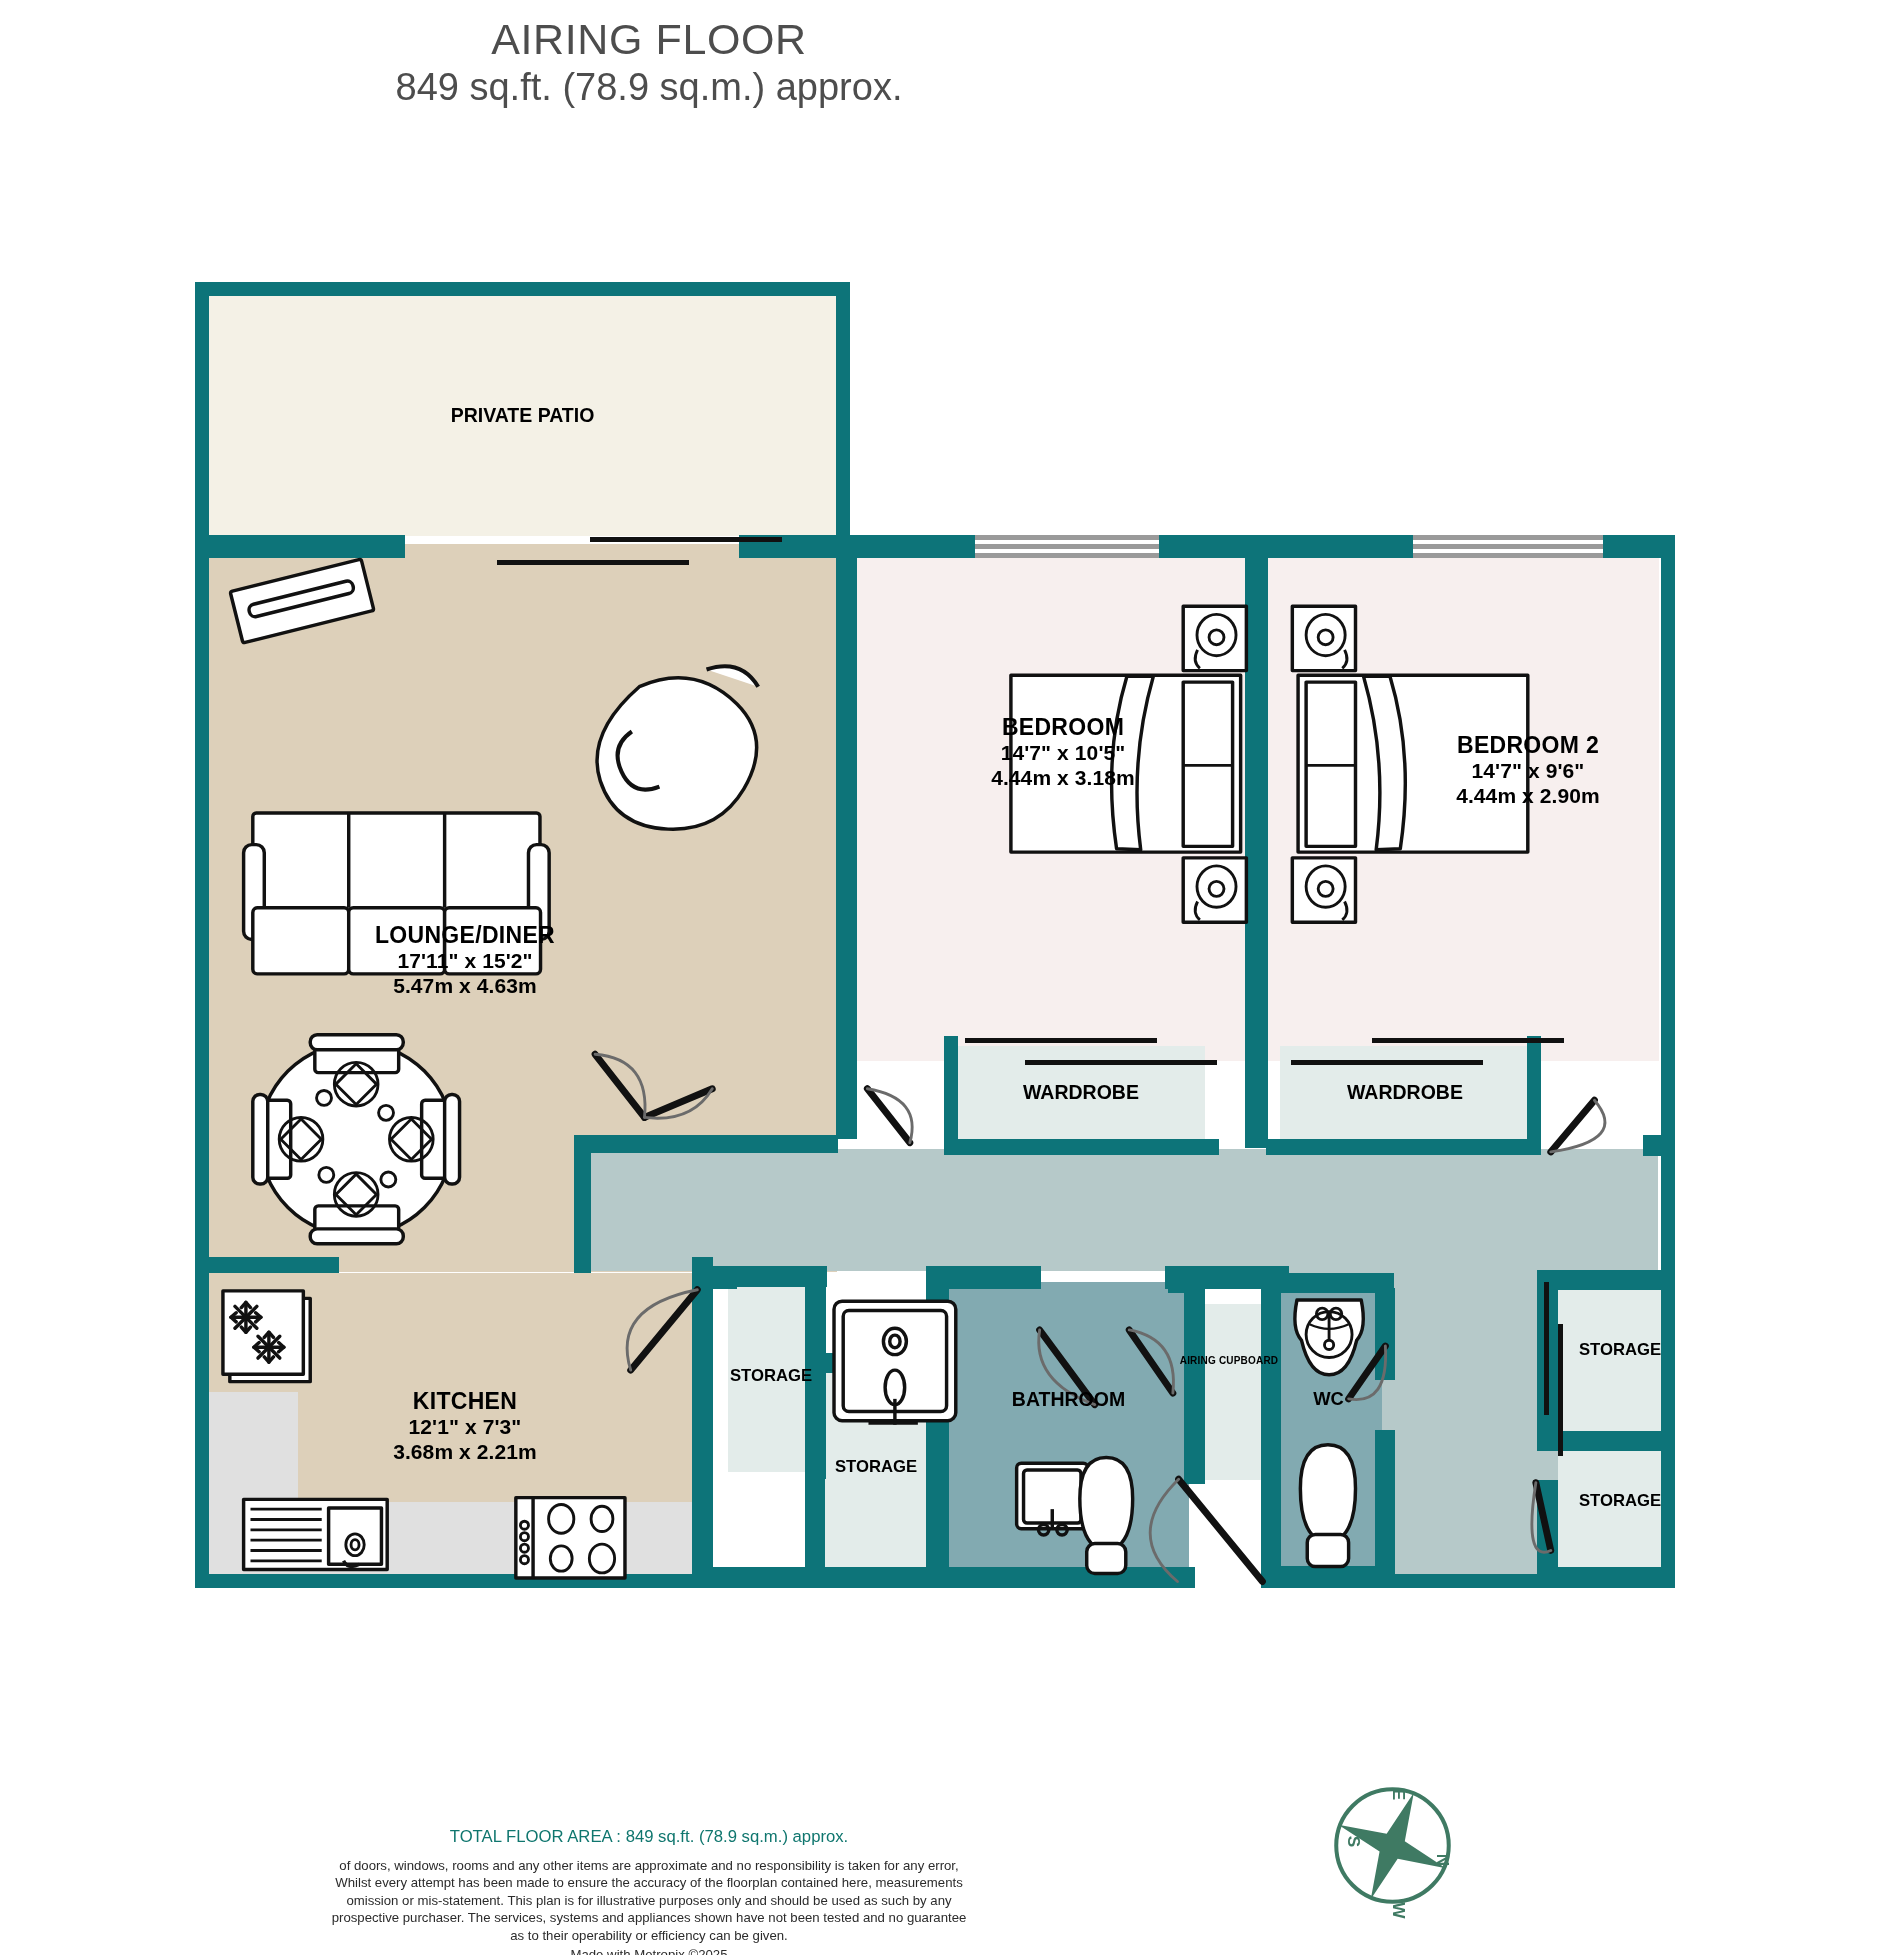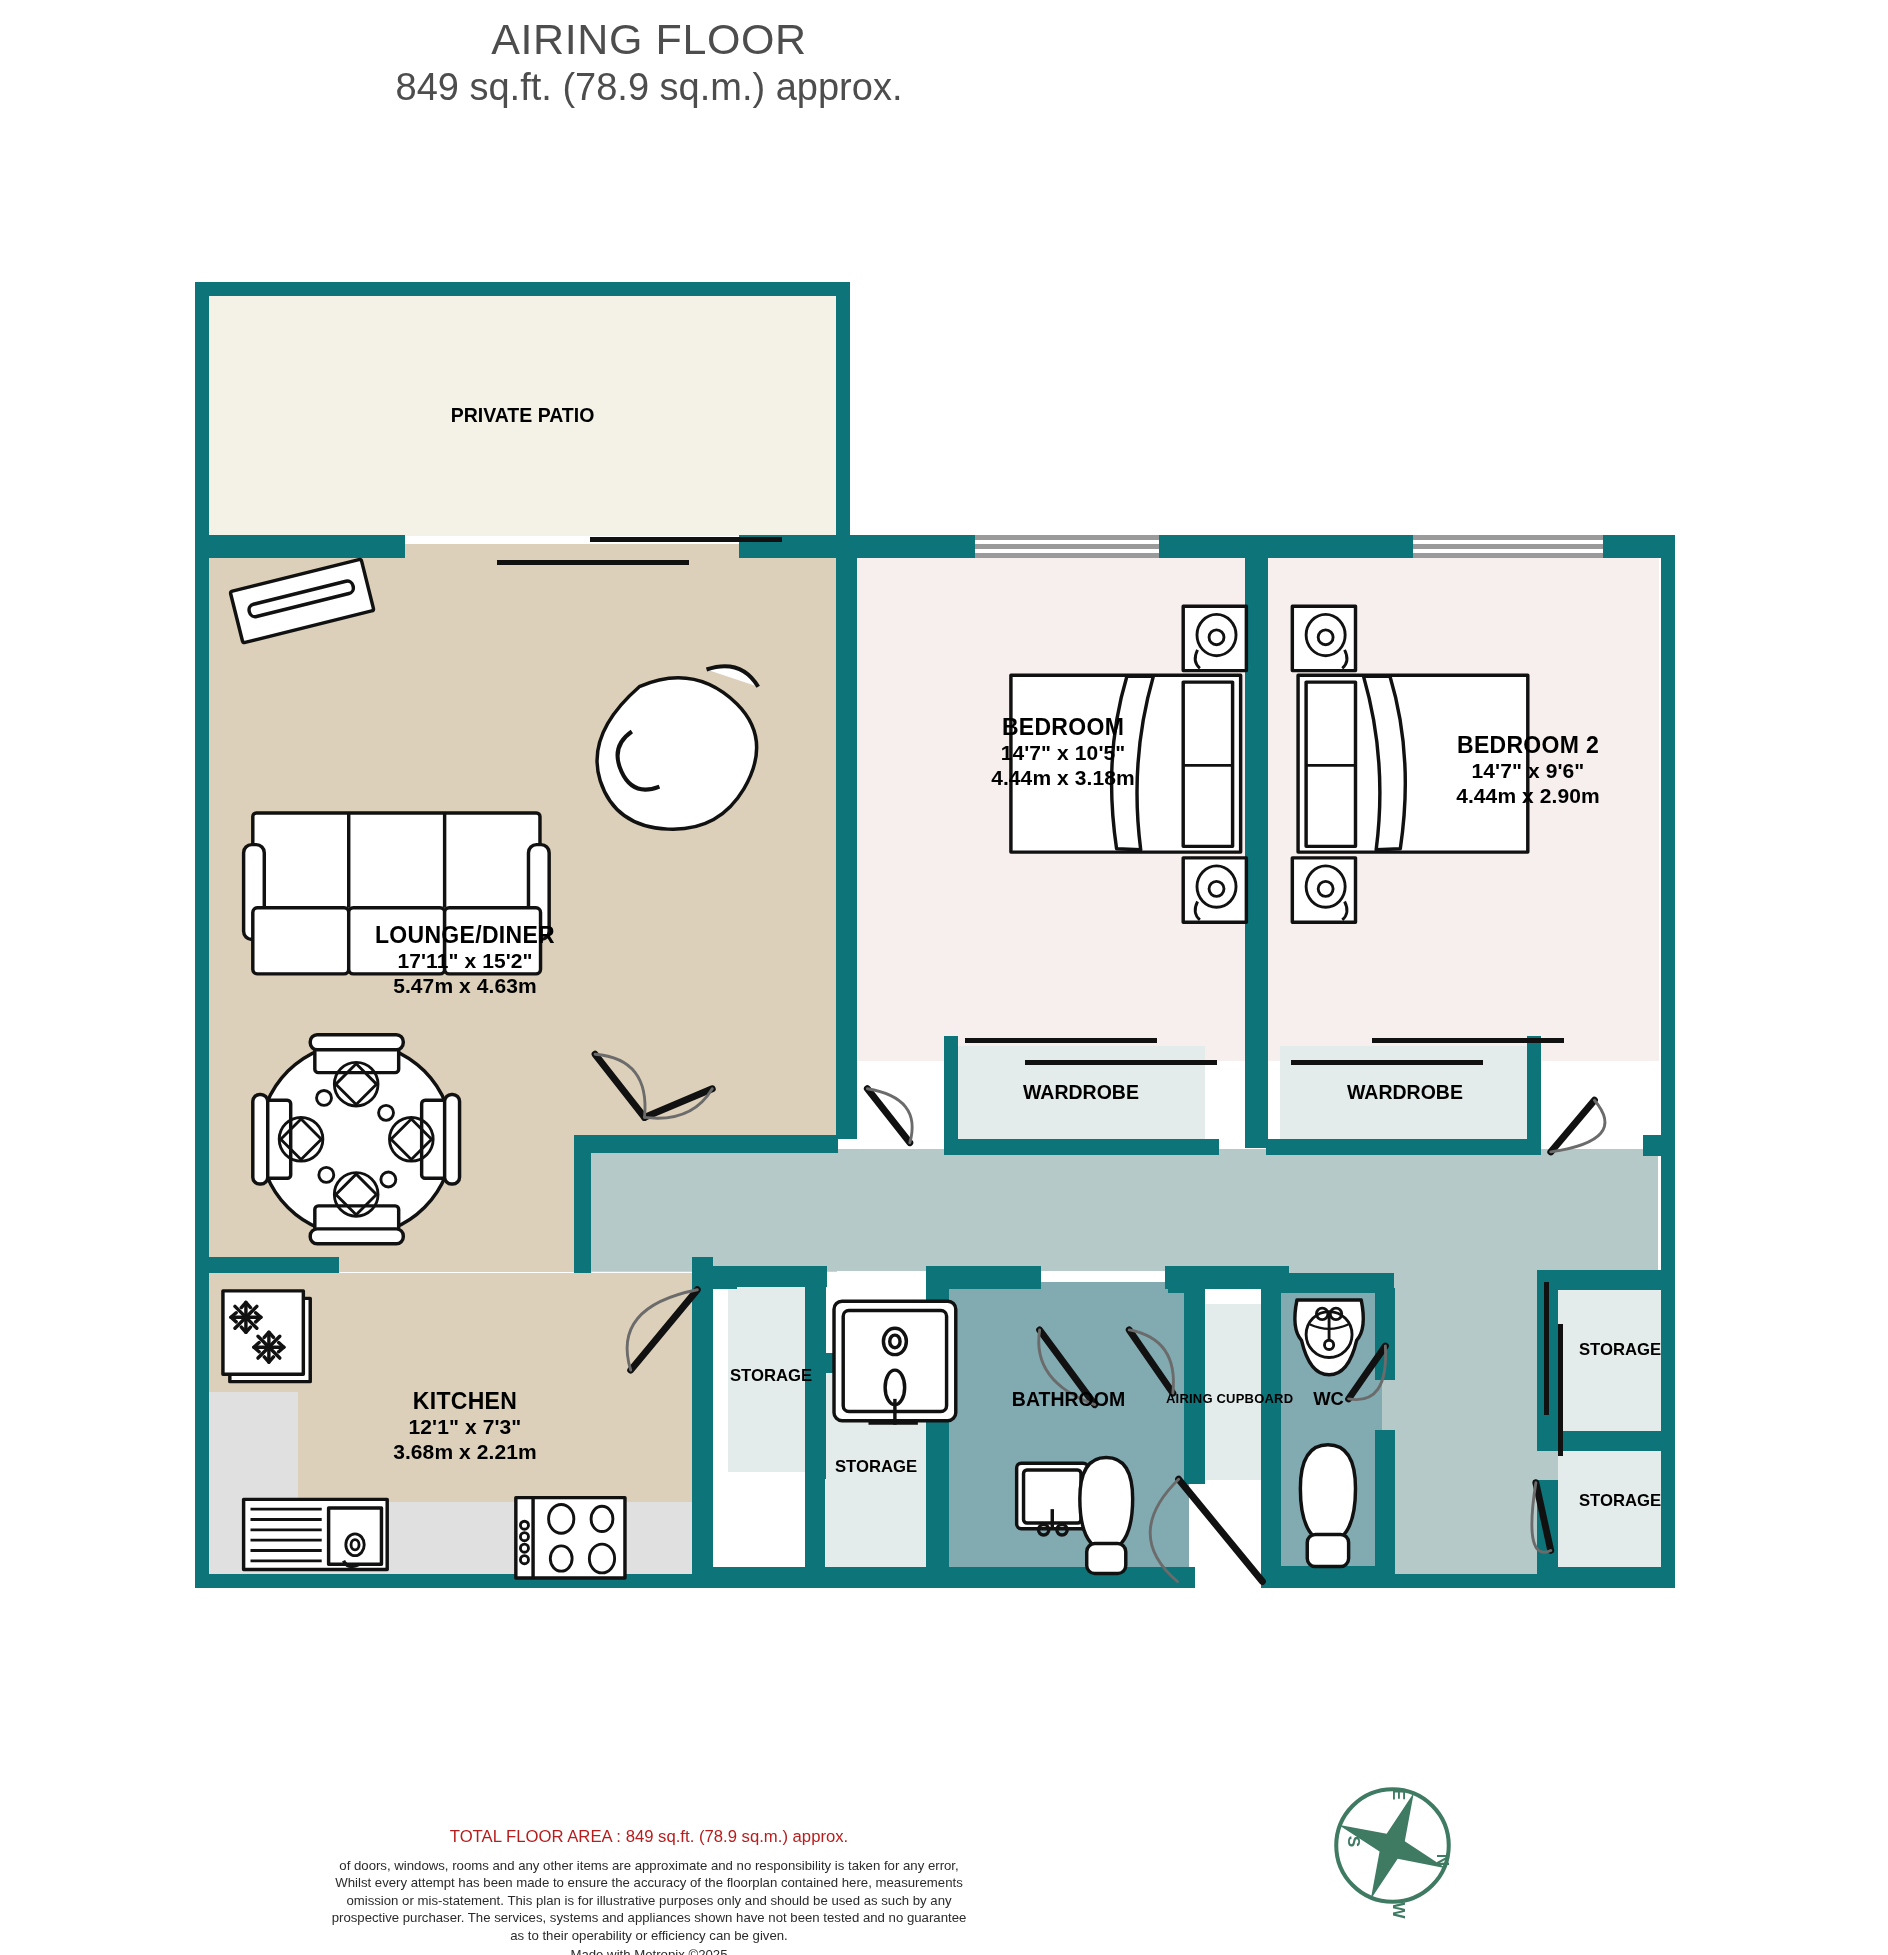--- a/index.html
+++ b/index.html
@@ -48,28 +48,28 @@
   .slider{position:absolute;background:#111111;height:5.2px;}
 
   
   .lbl{position:absolute;text-align:center;color:#000;font-weight:bold;
        line-height:1.18;white-space:nowrap;}
   .lbl .n{font-size:23px;letter-spacing:0.3px;}
   .lbl .d{font-size:21px;letter-spacing:0.1px;}
   .lbl-sm{position:absolute;text-align:center;color:#000;font-weight:bold;
        font-size:19.5px;white-space:nowrap;}
   .lbl-xs{position:absolute;text-align:center;color:#000;font-weight:bold;
-       font-size:13px;white-space:nowrap;letter-spacing:0.2px;margin-top:36px;}
+       font-size:10px;white-space:nowrap;letter-spacing:0.2px;}
 
   
   #furn{position:absolute;left:0;top:0;width:1888px;height:1955px;pointer-events:none;}
 
   
   #footer{position:absolute;left:0;top:1827px;width:1298px;text-align:center;color:#3d3d3d;}
-  #footer .tot{font-size:16.7px;color:#b91c1c;margin-bottom:9.8px;}
+  #footer .tot{font-size:16.7px;color:#0f766e;margin-bottom:9.8px;}
   #footer .dis{font-size:13.2px;line-height:1.33;color:#2b2b2b;}
   #footer .made{font-size:13.2px;margin-top:2.3px;color:#2b2b2b;}
 
   #compass{position:absolute;left:1315px;top:1768px;width:155px;height:155px;}
 </style>
 </head>
 <body>
 
 <div id="heading">
   <div class="t1">AIRING FLOOR</div>

